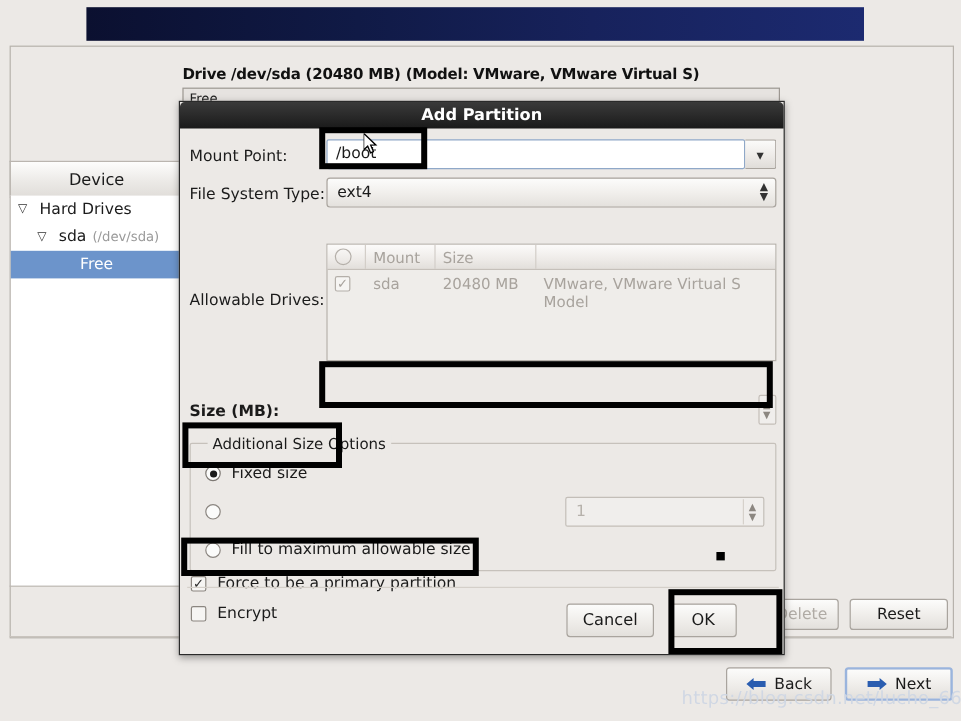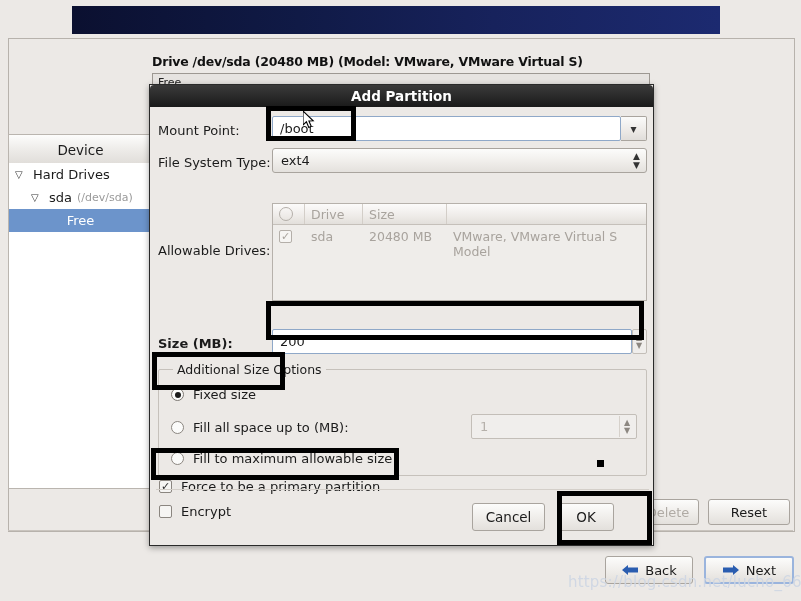--- a/index.html
+++ b/index.html
@@ -299,56 +299,52 @@
         <span>ext4</span>
         <span class="spin">▲<br>▼</span>
       </div>
 
       <div class="row-label" style="left:8px; top:136px;">Allowable Drives:</div>
       <div class="drives-table">
         <div class="dt-head">
           <div style="width:32px;">
             <span class="circ"></span>
           </div>
-          <div style="width:58px;">Drive</div>
+          <div style="width:58px;">Mount</div>
           <div style="width:84px;">Size</div>
           <div style="flex:1;">Model</div>
         </div>
         <div class="dt-row">
           <div style="width:32px;">
             <span class="cb grey">✓</span>
           </div>
           <div style="width:58px;">sda</div>
           <div style="width:84px;">20480 MB</div>
           <div style="flex:1;">VMware, VMware Virtual S</div>
         </div>
       </div>
 
       <div class="row-label" style="left:8px; top:229px;font-weight:bold;">Size (MB):</div>
-      <div class="field" style="left:122px; top:222px; width:360px; height:25px;">
-        <span>200</span>
-      </div>
       <div class="spinbox" style="left:482px; top:222px; width:15px; height:25px; padding-left:0;">
         <div class="spin-btns" style="border-left:none; right:0;">
           <span>▲</span>
             <span>▼</span>
         </div>
       </div>
 
       <div class="fieldset">
         <div class="fieldset-legend">Additional Size Options</div>
 
         <div class="radio-row" style="left:12px; top:17px;">
           <span class="radio on"></span>
           <span>Fixed size</span>
         </div>
 
         <div class="radio-row" style="left:12px; top:50px;">
           <span class="radio off"></span>
-          <span>Fill all space up to (MB):</span>
         </div>
         <div class="spinbox" style="left:312px; top:44px; width:166px; height:25px;">
           <span>1</span>
           <div class="spin-btns">
             <span>▲</span>
               <span>▼</span>
           </div>
         </div>
 
         <div class="radio-row" style="left:12px; top:81px;">

